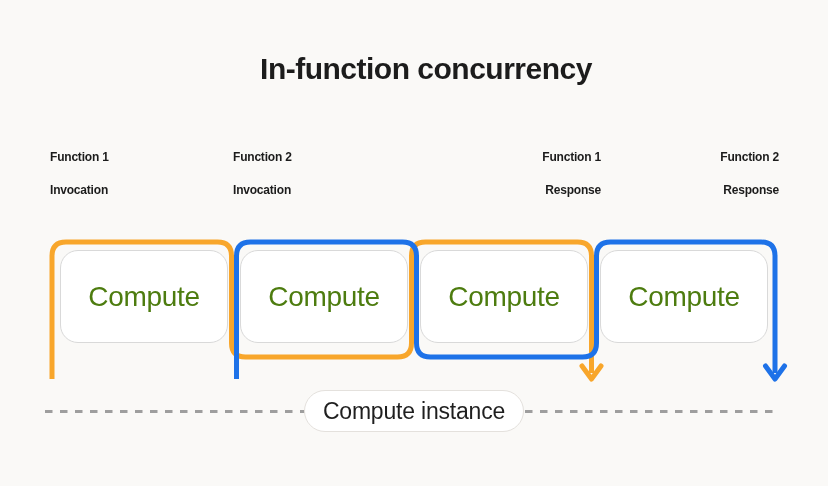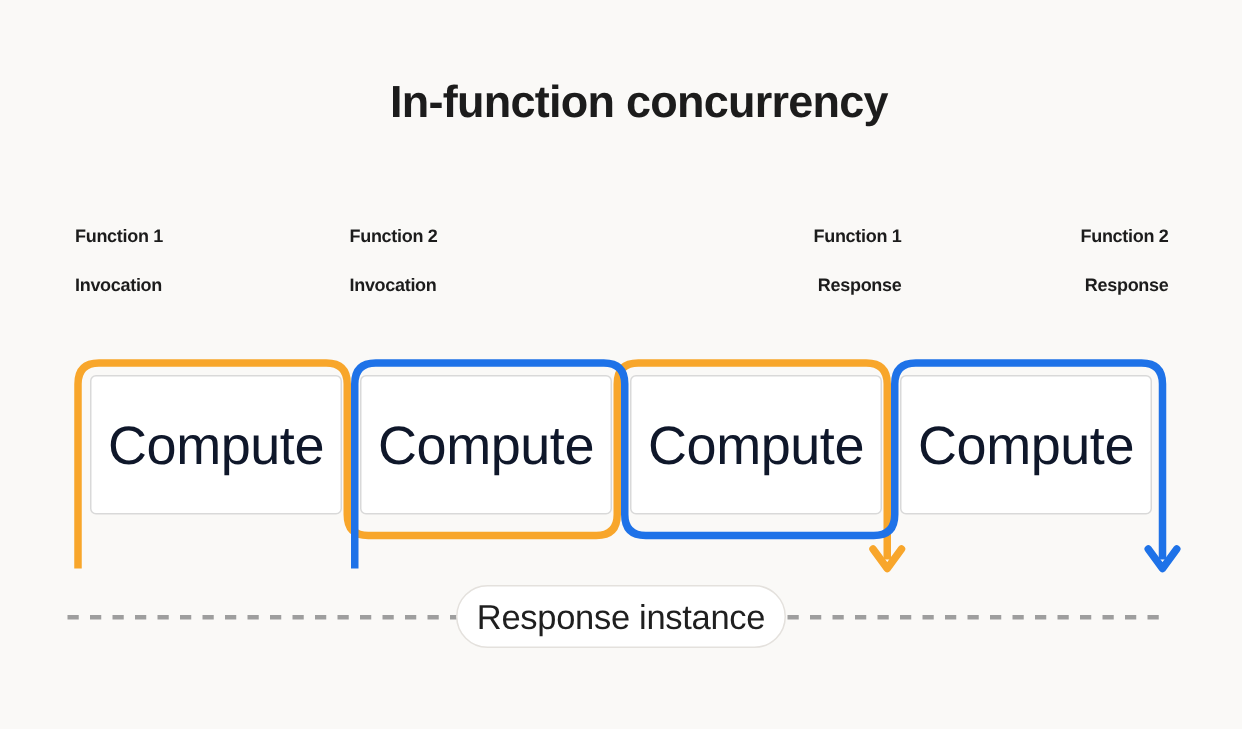--- a/index.html
+++ b/index.html
@@ -36,25 +36,25 @@
   .col-1{left:50px;}
   .col-2{left:233px;}
   .col-3{right:227px;}
   .col-4{right:49px;}
   .compute-box{
     position:absolute;
     top:250px;
     width:168px;height:93px;
     background:#FFFFFF;
     border:1px solid #D9D9D9;
-    border-radius:4px;
+    border-radius:18px;
     box-sizing:border-box;
     display:flex;align-items:center;justify-content:center;
-    font-size:36px;
-    color:#0f172a;
+    font-size:28px;
+    color:#4d7c0f;
     letter-spacing:-0.3px;
     z-index:1;
   }
   .box-1{left:60px;}
   .box-2{left:240px;}
   .box-3{left:420px;}
   .box-4{left:600px;}
   .flow-svg{
     position:absolute;left:0;top:0;
     width:828px;height:486px;
@@ -113,15 +113,15 @@
              Q 231.5 357 245.5 357 H 397.5 Q 411.5 357 411.5 343 V 256
              Q 411.5 242 425.5 242 H 577.5 Q 591.5 242 591.5 256 V 373" fill="none" stroke-width="5" stroke-linejoin="round" stroke="#F8A62B"></path>
     <polyline points="582,366 591.5,379 601,366" fill="none" stroke-width="5" stroke-linecap="round" stroke-linejoin="round" stroke="#F8A62B"></polyline>
 
     <path d="M 236.5 379 V 256 Q 236.5 242 250.5 242 H 402.5 Q 416.5 242 416.5 256 V 343
              Q 416.5 357 430.5 357 H 582.5 Q 596.5 357 596.5 343 V 256
              Q 596.5 242 610.5 242 H 761 Q 775 242 775 256 V 373" fill="none" stroke-width="5" stroke-linejoin="round" stroke="#1E72E8"></path>
     <polyline points="765.5,366 775,379 784.5,366" fill="none" stroke-width="5" stroke-linecap="round" stroke-linejoin="round" stroke="#1E72E8"></polyline>
   </svg>
 
-  <div class="instance-pill">Response instance</div>
+  <div class="instance-pill">Compute instance</div>
 
 </div>
 
 </body></html>

